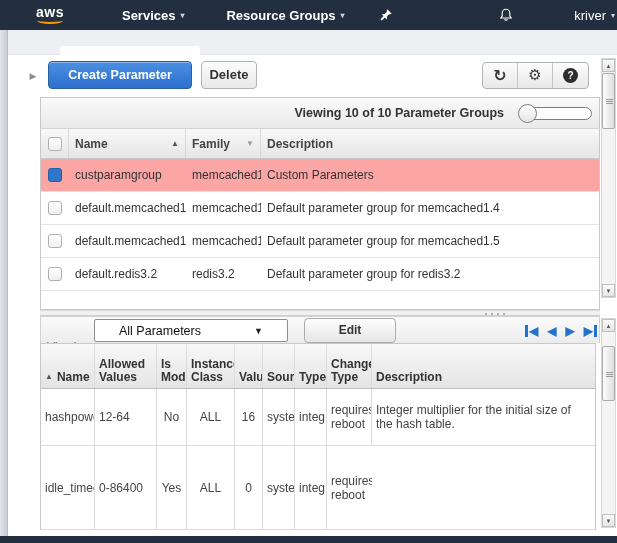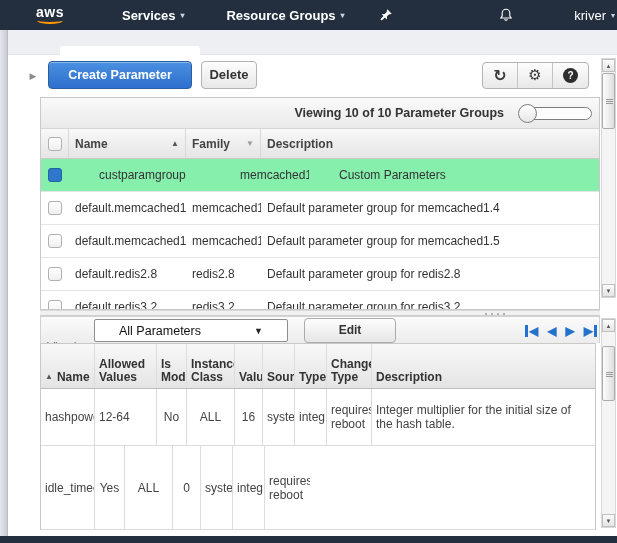--- a/index.html
+++ b/index.html
@@ -66,21 +66,21 @@
   .g-hcell { height:100%; display:flex; align-items:center; border-right:1px solid #d8d8d8; padding:0 6px; }
   .g-hcell:last-child { border-right:none; }
   .g-col-cb   { width:28px; justify-content:center; }
   .g-col-name { width:117px; }
   .g-col-fam  { width:75px; }
   .g-col-desc { flex:1; }
   .sort-asc { margin-left:auto; font-size:8px; color:#555; }
   .col-caret { margin-left:auto; font-size:8px; color:#9a9a9a; cursor:pointer; }
   .g-row { display:flex; height:33px; align-items:center; border-bottom:1px solid #e4e4e4;
            font-size:12px; color:#333; cursor:pointer; }
-  .g-row.selected { background:#86efac;gap:24px; }
+  .g-row.selected { background:#fca5a5; }
   .g-cell { padding:0 6px; overflow:hidden; white-space:nowrap; }
   .g-cb { width:28px; display:flex; justify-content:center; padding:0; }
   .checkbox { width:14px; height:14px; border:1px solid #b0b0b0; border-radius:3px;
               background:linear-gradient(#fff,#efefef); cursor:pointer; }
   .checkbox.checked { background:#2e77c9; border-color:#2360a5; }
 
   
   .splitter { position:absolute; left:40px; top:310px; width:560px; height:6px; background:#f1f1f1;
               border-top:1px solid #d9d9d9; border-bottom:1px solid #cfcfcf; cursor:row-resize; }
   .splitter-dots { position:absolute; left:445px; top:2px; width:2px; height:2px; background:#9a9a9a;
@@ -238,28 +238,20 @@
           <div class="checkbox"></div>
         </div>
       <div class="g-cell g-col-name">default.memcached1.5</div>
       <div class="g-cell g-col-fam">memcached1.5</div>
       <div class="g-cell g-col-desc">Default parameter group for memcached1.5</div>
     </div>
     <div class="g-row">
       <div class="g-cell g-cb">
           <div class="checkbox"></div>
         </div>
-      <div class="g-cell g-col-name">default.redis2.8</div>
-      <div class="g-cell g-col-fam">redis2.8</div>
-      <div class="g-cell g-col-desc">Default parameter group for redis2.8</div>
-    </div>
-    <div class="g-row">
-      <div class="g-cell g-cb">
-          <div class="checkbox"></div>
-        </div>
       <div class="g-cell g-col-name">default.redis3.2</div>
       <div class="g-cell g-col-fam">redis3.2</div>
       <div class="g-cell g-col-desc">Default parameter group for redis3.2</div>
     </div>
   </div>
 
   <div class="splitter">
     <div class="splitter-dots"></div>
   </div>
 
@@ -307,20 +299,21 @@
       <div class="p-cell c5 nowrap1">syste</div>
       <div class="p-cell c6 nowrap1">integ</div>
       <div class="p-cell c7">requires reboot</div>
       <div class="p-cell c8">
         <span class="desc-text">Integer multiplier for the initial size of the hash table.</span>
       </div>
     </div>
 
     <div class="p-row p-body row-h2">
       <div class="p-cell c0 nowrap1">idle_timeou</div>
+      <div class="p-cell c1 nowrap1">0-86400</div>
       <div class="p-cell c2 cc">Yes</div>
       <div class="p-cell c3 cc">ALL</div>
       <div class="p-cell c4 cc">0</div>
       <div class="p-cell c5 nowrap1">syste</div>
       <div class="p-cell c6 nowrap1">integ</div>
       <div class="p-cell c7">requires reboot</div>
     </div>
   </div>
 
   <div class="vscroll vs-upper">

